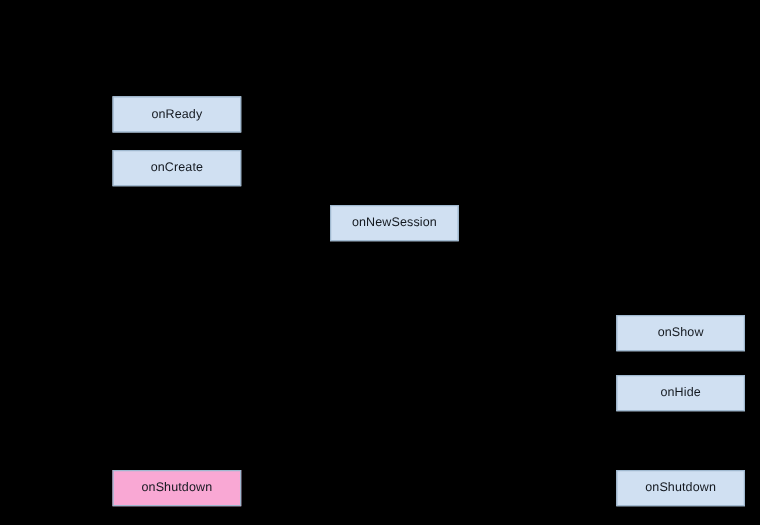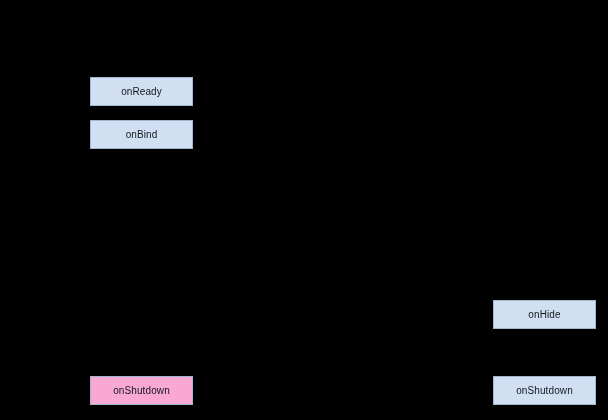--- a/index.html
+++ b/index.html
@@ -38,21 +38,27 @@
 </style>
 </head>
 <body>
 
 <div id="canvas" style="background: rgb(0, 0, 0);">
 
 <div class="node" style="left: 90px; top: 77px; width: 103px; height: 29px; background: rgb(208, 224, 242); border-color: rgb(159, 184, 207); color: rgb(19, 24, 31);">
       <span class="node-label">onReady</span>
     </div>
     <div class="node" style="left: 90px; top: 120px; width: 103px; height: 29px; background: rgb(208, 224, 242); border-color: rgb(159, 184, 207); color: rgb(19, 24, 31);">
-      <span class="node-label">onBind</span>
+      <span class="node-label">onCreate</span>
+    </div>
+    <div class="node" style="left: 264px; top: 164px; width: 103px; height: 29px; background: rgb(208, 224, 242); border-color: rgb(159, 184, 207); color: rgb(19, 24, 31);">
+      <span class="node-label">onNewSession</span>
+    </div>
+    <div class="node" style="left: 493px; top: 252px; width: 103px; height: 29px; background: rgb(208, 224, 242); border-color: rgb(159, 184, 207); color: rgb(19, 24, 31);">
+      <span class="node-label">onShow</span>
     </div>
     <div class="node" style="left: 493px; top: 300px; width: 103px; height: 29px; background: rgb(208, 224, 242); border-color: rgb(159, 184, 207); color: rgb(19, 24, 31);">
       <span class="node-label">onHide</span>
     </div>
     <div class="node" style="left: 90px; top: 376px; width: 103px; height: 29px; background: #f9a8d4; border-color: rgb(159, 184, 207); color: rgb(19, 24, 31);">
       <span class="node-label">onShutdown</span>
     </div>
     <div class="node" style="left: 493px; top: 376px; width: 103px; height: 29px; background: rgb(208, 224, 242); border-color: rgb(159, 184, 207); color: rgb(19, 24, 31);">
       <span class="node-label">onShutdown</span>
     </div>

